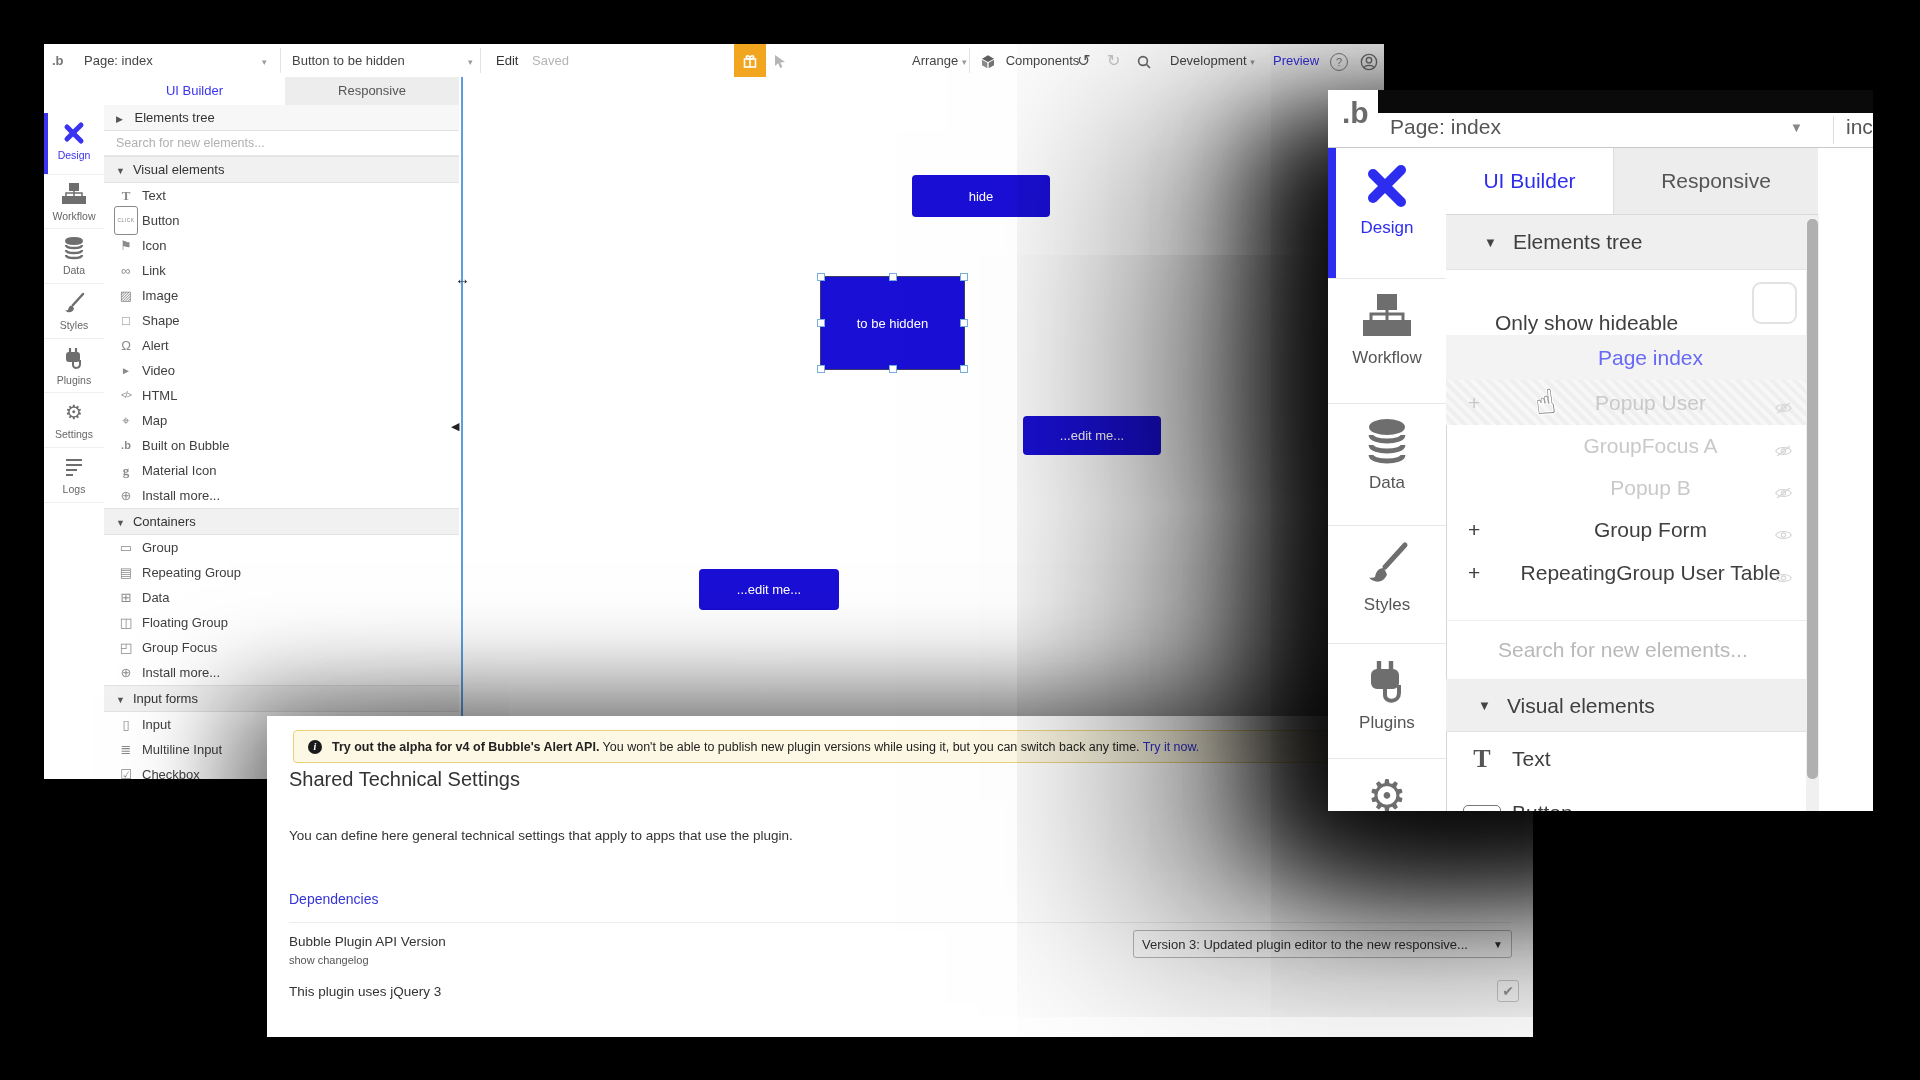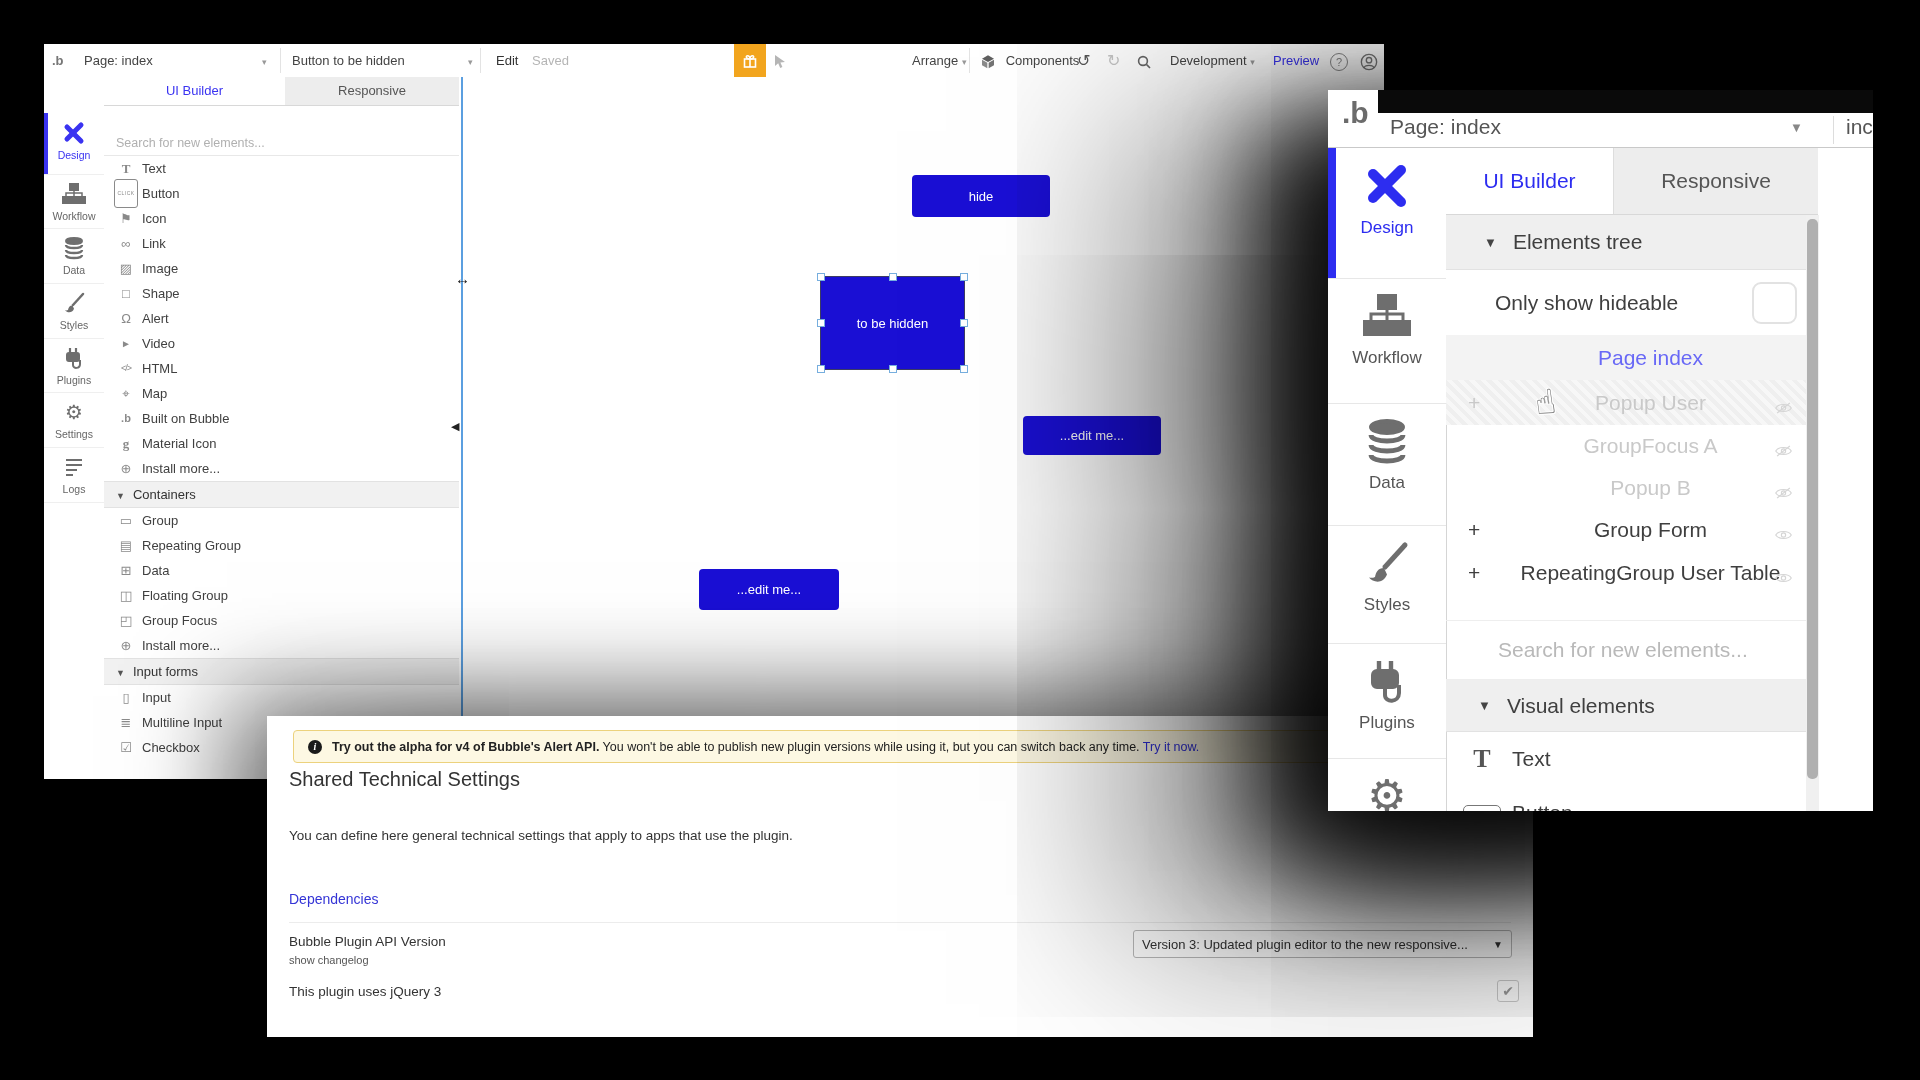--- a/index.html
+++ b/index.html
@@ -87,21 +87,21 @@
   .ov-sb .sb-lb{display:block;font-size:17px;color:#555;padding-bottom:10px;}
   .ov-sb.active .sb-ic,.ov-sb.active .sb-lb{color:#2d2df0;}
   .ov-sb.active{box-shadow:inset 8px 0 0 #2d2df0;}
   #ov-tabs{position:absolute;left:118px;top:58px;width:372px;height:67px;border-bottom:1px solid #d8d8d8;box-sizing:border-box;}
   #ov-tab-ui{position:absolute;left:0;top:0;width:167px;height:66px;line-height:66px;text-align:center;font-size:21px;color:#2d2df0;background:#fff;}
   #ov-tab-resp{position:absolute;left:167px;top:0;right:0;height:66px;line-height:66px;text-align:center;font-size:21px;color:#555;background:#ededed;border-left:1px solid #ddd;}
   #ov-body{position:absolute;left:118px;top:125px;width:360px;bottom:0;}
   .ov-row{position:absolute;left:0;width:100%;box-sizing:border-box;font-size:21px;color:#3f3f3f;display:flex;align-items:center;}
   #ov-tree-header{top:0;height:55px;background:#efefef;border-bottom:1px solid #e2e2e2;padding-left:38px;}
   #ov-tree-header .car{font-size:13px;color:#444;margin-right:16px;}
-  #ov-only{top:55px;height:65px;padding-left:49px;background:#fff;}
+  #ov-only{top:55px;height:65px;padding-left:49px;background:#fff;align-items:flex-end;}
   #ov-only-check{position:absolute;left:306px;top:12px;width:41px;height:38px;border:2px solid #e2e2e2;border-radius:9px;background:#fff;cursor:pointer;}
   .ov-tree-row{padding-left:49px;cursor:pointer;justify-content:center;}
   .ov-tree-row .plus{position:absolute;left:22px;font-size:21px;}
   .ov-tree-row .eye{position:absolute;right:14px;top:50%;margin-top:-8px;color:#d5d5d5;}
   .ov-tree-row.dim{color:#c9c9c9;}
   .ov-tree-row.page{background:#f3f3f3;color:#6868f6;}
   .ov-tree-row.hover-row{background:repeating-linear-gradient(45deg,#f7f7f7 0,#f7f7f7 4px,#efefef 4px,#efefef 8px);}
   #ov-search{top:405px;height:60px;padding-left:52px;color:#b9b9b9;border-top:1px solid #eee;border-bottom:1px solid #eee;}
   #ov-ve-header{top:465px;height:52px;background:#efefef;border-bottom:1px solid #e2e2e2;padding-left:32px;}
   #ov-ve-header .car{font-size:13px;color:#444;margin-right:16px;}
@@ -233,22 +233,27 @@
           </svg></span>
         <span class="sb-lb">Logs</span>
       </div>
     </div>
 
   <div id="panel">
     <div id="panel-tabs">
       <div class="ptab" id="tab-uibuilder">UI Builder</div>
       <div class="ptab" id="tab-responsive">Responsive</div>
     </div>
+    <div id="etree-row">
+      <span class="car">▶</span>
+      <span>Elements tree</span>
+    </div>
     <div id="panel-search">Search for new elements...</div>
     <div id="panel-sections">
+        <div class="sec-header"><span class="car">▼</span><span>Visual elements</span></div>
         <div class="p-item">
           <span class="p-ic">
             <span class="ic-serif">T</span>
           </span>
           <span>Text</span>
         </div>
         <div class="p-item">
           <span class="p-ic">
             <span class="click-badge">CLICK</span>
           </span>

